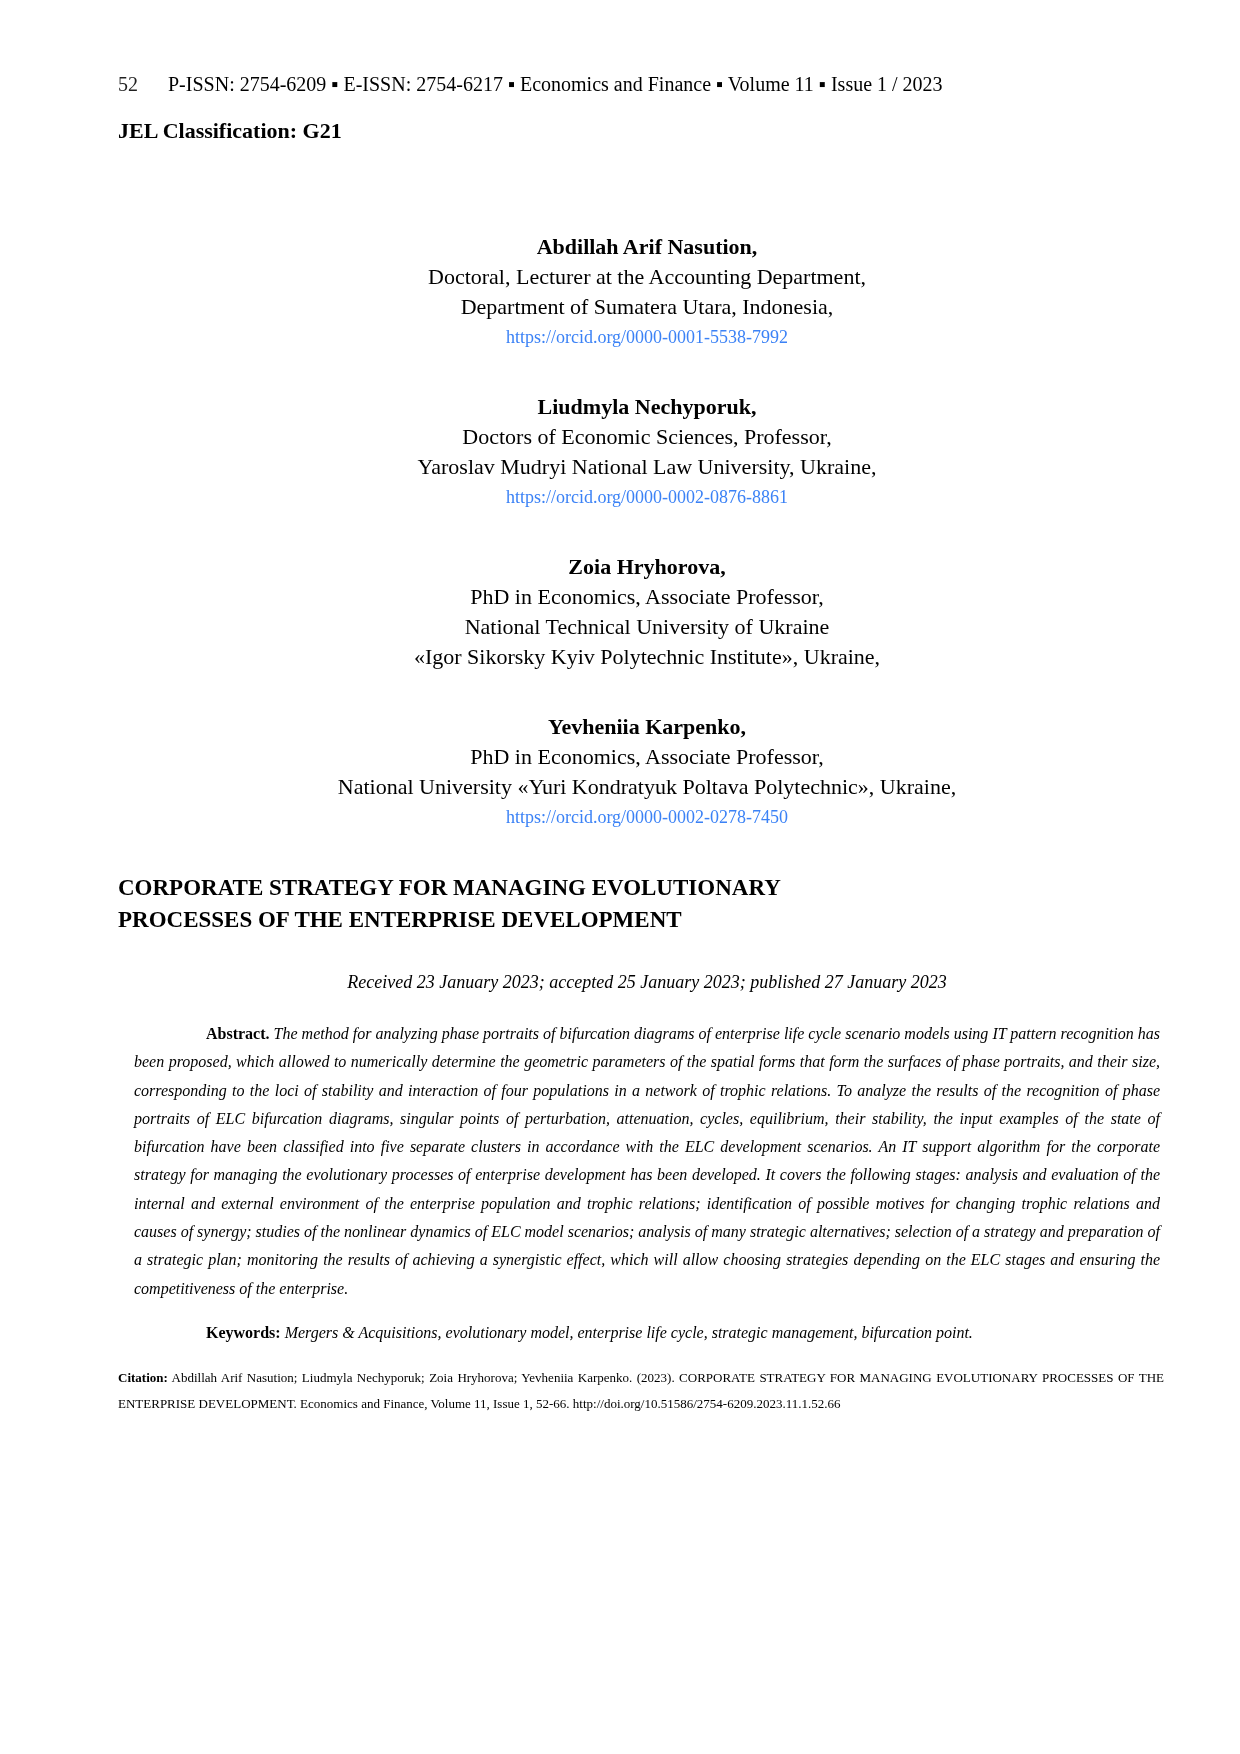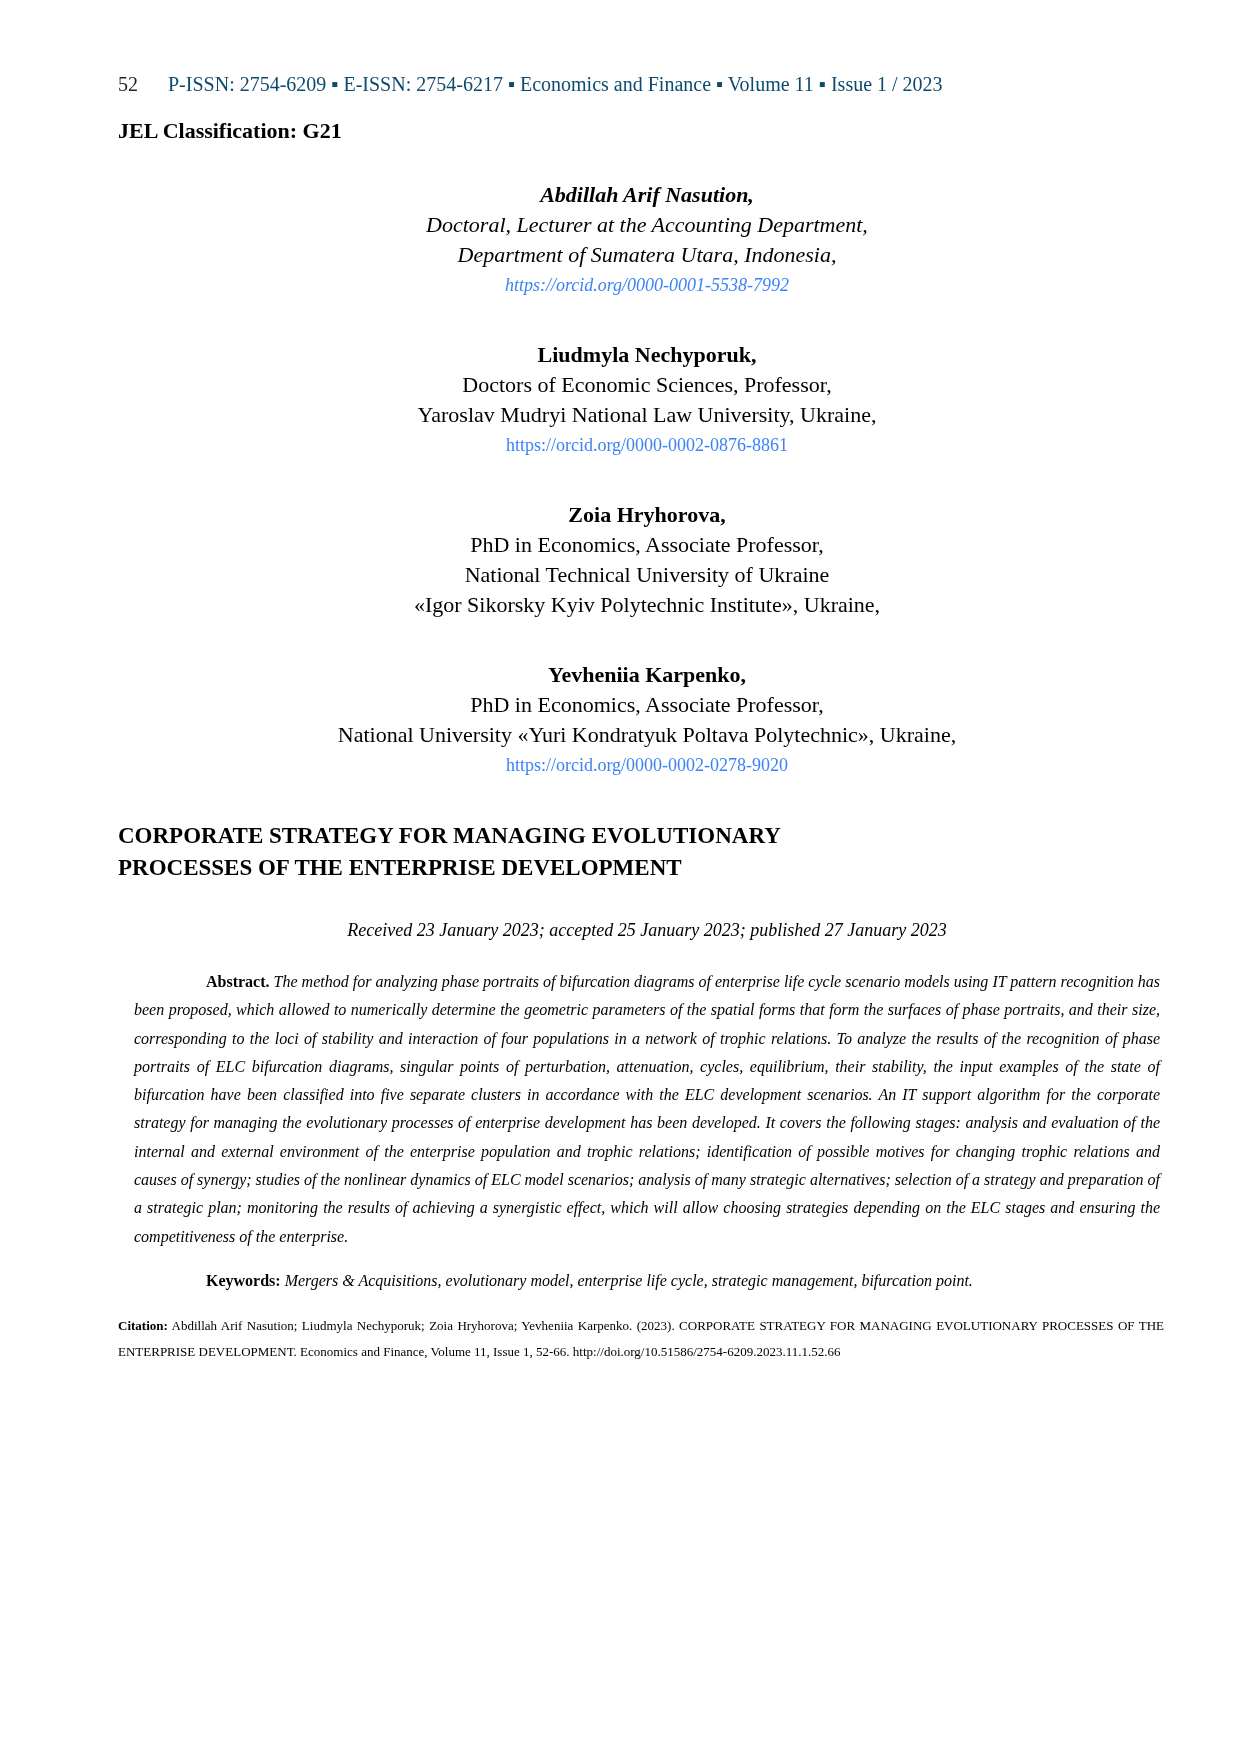--- a/index.html
+++ b/index.html
@@ -27,43 +27,42 @@
     align-items: baseline;
     font-size: 20px;
     line-height: 24px;
     white-space: nowrap;
   }
   .page-number {
     color: #1f1f1f;
     margin-right: 30px;
   }
   .journal-info {
-    color: #0c4a6e;
+    color: #000000;
   }
 
   
   .jel {
     margin-top: 22px;
     font-weight: bold;
     font-size: 22px;
     line-height: 26px;
   }
 
   
   .authors {
     text-align: center;
   }
   .author-block {
     margin-top: 40px;
     font-size: 22px;
     line-height: 30px;
   }
   .author-block.first {
-    margin-top: 36px;
-    font-style: italic;
+    margin-top: 88px;
   }
   .author-name {
     font-weight: bold;
   }
   .orcid a, .orcid {
     font-size: 18px;
     color: #3b82f6;
     text-decoration: none;
   }
 
@@ -149,21 +148,21 @@
       <div class="author-name">Zoia Hryhorova,</div>
       <div class="author-affiliation">PhD in Economics, Associate Professor,</div>
       <div class="author-affiliation">National Technical University of Ukraine</div>
       <div class="author-affiliation">«Igor Sikorsky Kyiv Polytechnic Institute», Ukraine,</div>
     </div>
 
     <div class="author-block">
       <div class="author-name">Yevheniia Karpenko,</div>
       <div class="author-affiliation">PhD in Economics, Associate Professor,</div>
       <div class="author-affiliation">National University «Yuri Kondratyuk Poltava Polytechnic», Ukraine,</div>
-      <div class="orcid">https://orcid.org/0000-0002-0278-9020</div>
+      <div class="orcid">https://orcid.org/0000-0002-0278-7450</div>
     </div>
 
   </div>
 
   <div class="article-title">
     <div>CORPORATE STRATEGY FOR MANAGING EVOLUTIONARY</div>
     <div>PROCESSES OF THE ENTERPRISE DEVELOPMENT</div>
   </div>
 
   <div class="dates">Received 23 January 2023; accepted 25 January 2023; published 27 January 2023</div>

